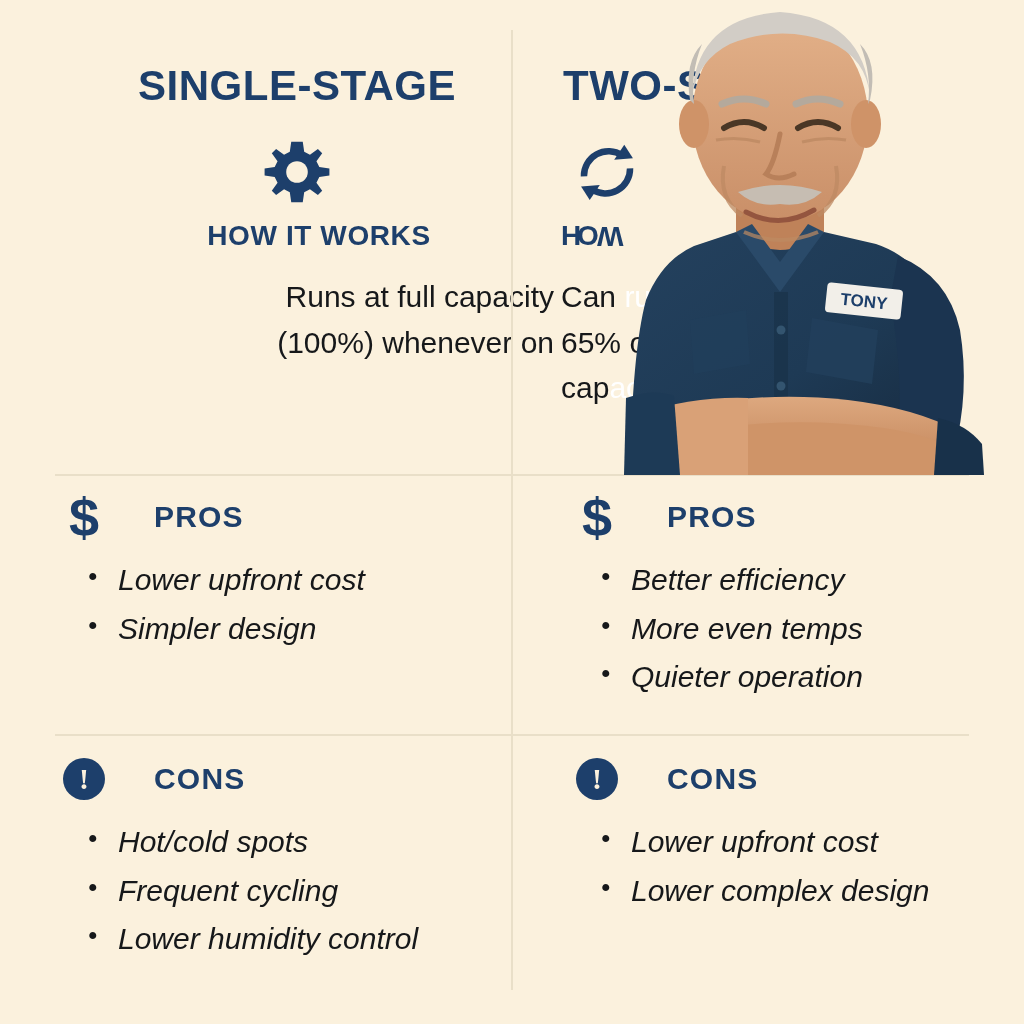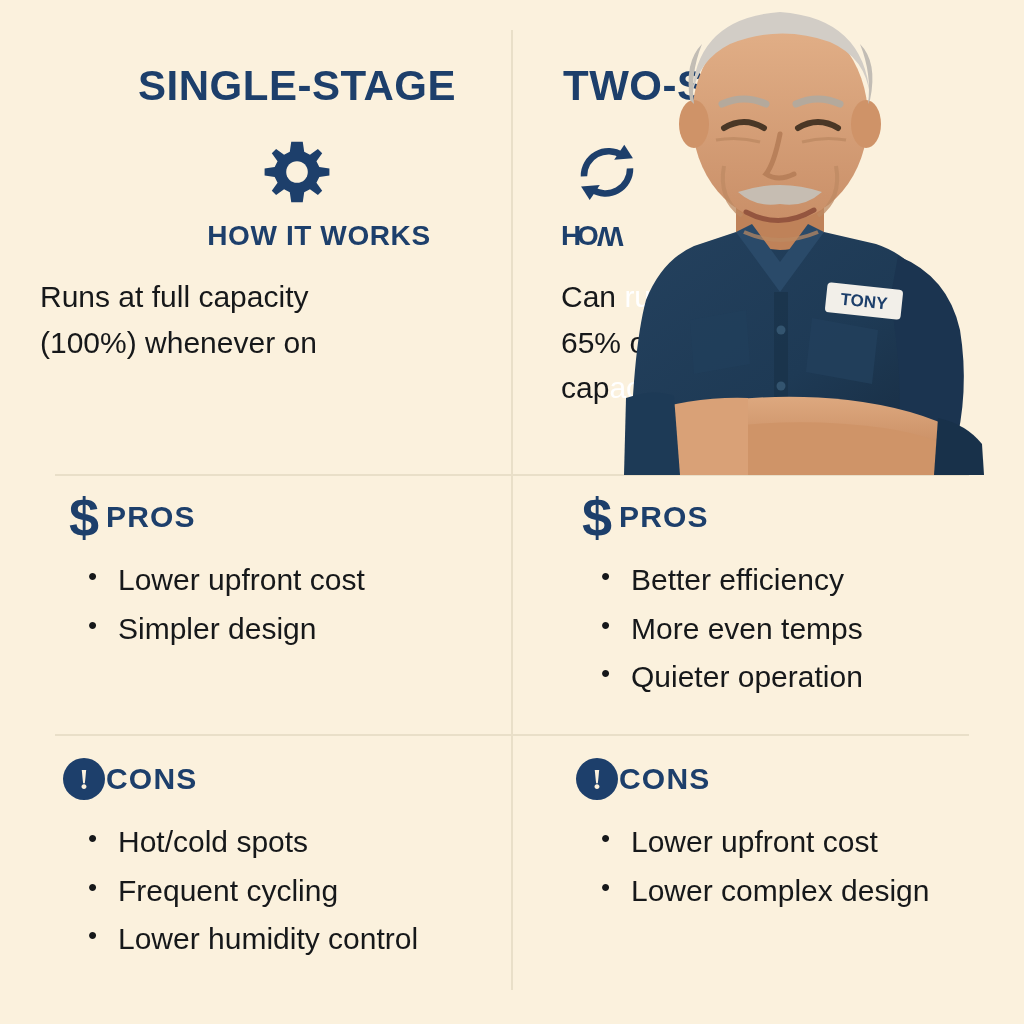--- a/index.html
+++ b/index.html
@@ -89,21 +89,21 @@
     padding-left: 44px;
   }
   .section-head.left-align {
     text-align: left;
     padding-left: 48px;
   }
   .how-body {
     font-size: 30px;
     line-height: 1.52;
     color: #16181a;
-    text-align: left;
+    text-align: right;
     margin-top: 22px;
     padding: 0 40px;
   }
   .how-body.left-align {
     text-align: left;
     padding-left: 48px;
     padding-right: 0;
     max-width: 330px;
   }
   .how-body .ln { display: block; white-space: nowrap; }
@@ -134,20 +134,21 @@
     display: flex;
     align-items: center;
     justify-content: center;
     flex: 0 0 auto;
   }
   .pc-label {
     font-size: 30px;
     font-weight: bold;
     letter-spacing: 1.2px;
     color: #1d3f6b;
+    margin-left: 48px;
   }
   .dollar-icon {
     font-size: 54px;
     font-weight: bold;
     color: #1d3f6b;
     line-height: 1;
     font-family: "Liberation Sans", sans-serif;
   }
   .excl-icon {
     width: 42px;
@@ -166,20 +167,21 @@
     margin: 8px 0 0 0;
     padding: 0 0 0 86px;
   }
   ul.bullets li {
     position: relative;
     font-size: 30px;
     line-height: 1.62;
     color: #16181a;
     padding-left: 32px;
     white-space: nowrap;
+    font-style: italic;
   }
   ul.bullets li::before {
     content: "\2022";
     position: absolute;
     left: 2px;
     top: -1px;
     font-size: 26px;
     color: #16181a;
   }
 

